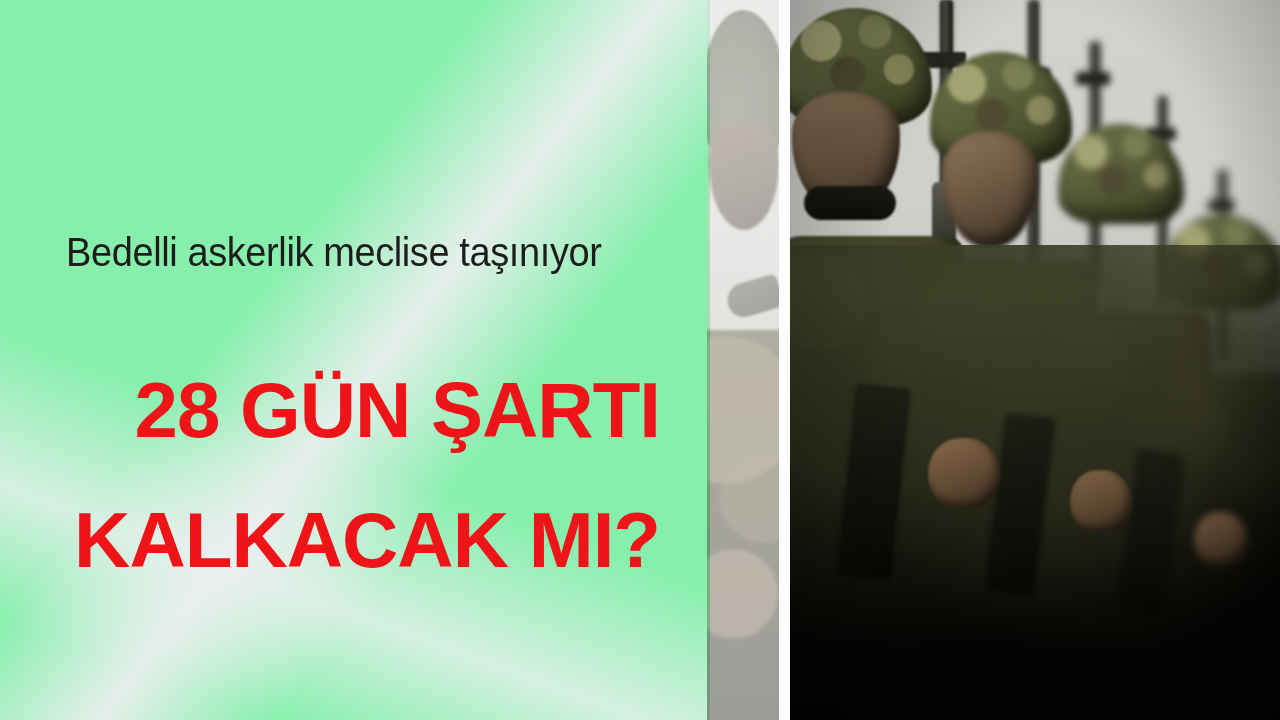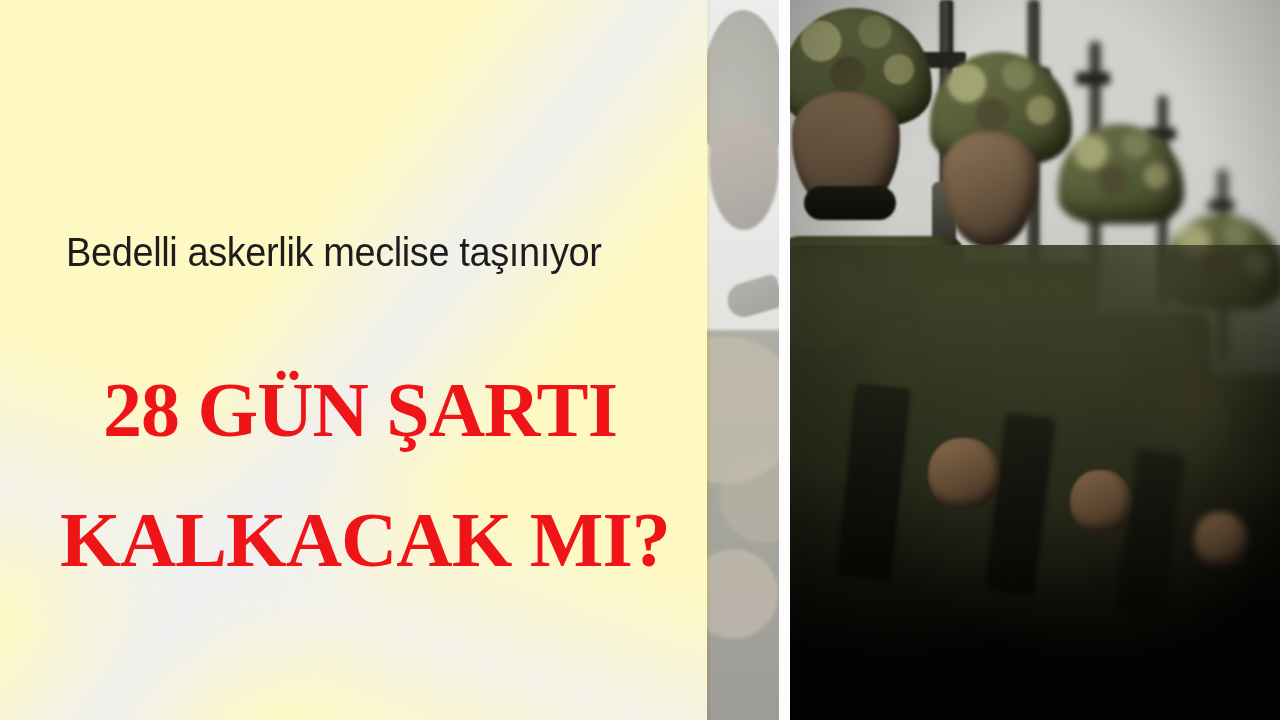--- a/index.html
+++ b/index.html
@@ -16,21 +16,21 @@
     height:720px;
     background:#fdfdfd;
     overflow:hidden;
   }
 
   
   #text-panel {
     position:absolute;
     left:0; top:0;
     width:710px; height:720px;
-    background:#fef9c3;
+    background:#86efac;
   }
   
   #text-panel::before {
     content:"";
     position:absolute; inset:0;
     background:
       linear-gradient(128deg, rgba(244,244,246,0) 38%, rgba(239,239,242,.9) 52%, rgba(250,250,251,0) 66%),
       linear-gradient(200deg, rgba(246,246,248,0) 60%, rgba(240,240,243,.75) 76%, rgba(252,252,253,0) 90%);
     pointer-events:none;
   }
@@ -49,28 +49,29 @@
   }
 
   #headline {
     position:absolute;
     left:60px; top:345px;
     width:600px;
     text-align:center;
   }
   .headline-line {
     display:block;
-    font-family:Liberation Serif, serif;
+    font-family:Liberation Sans, sans-serif;
     font-weight:bold;
     font-size:76px;
     line-height:130px;
     letter-spacing:-1px;
     color:#ef1417;
     white-space:nowrap;
     transform:scaleX(1.0);
+    text-align:right;
   }
   .headline-line.l1 { font-size:78px; }
   .headline-line.l2 { font-size:76px; }
   .headline-line.l3 { font-size:78px; }
 
   
   #faded-strip {
     position:absolute;
     left:707px; top:0;
     width:72px; height:720px;

